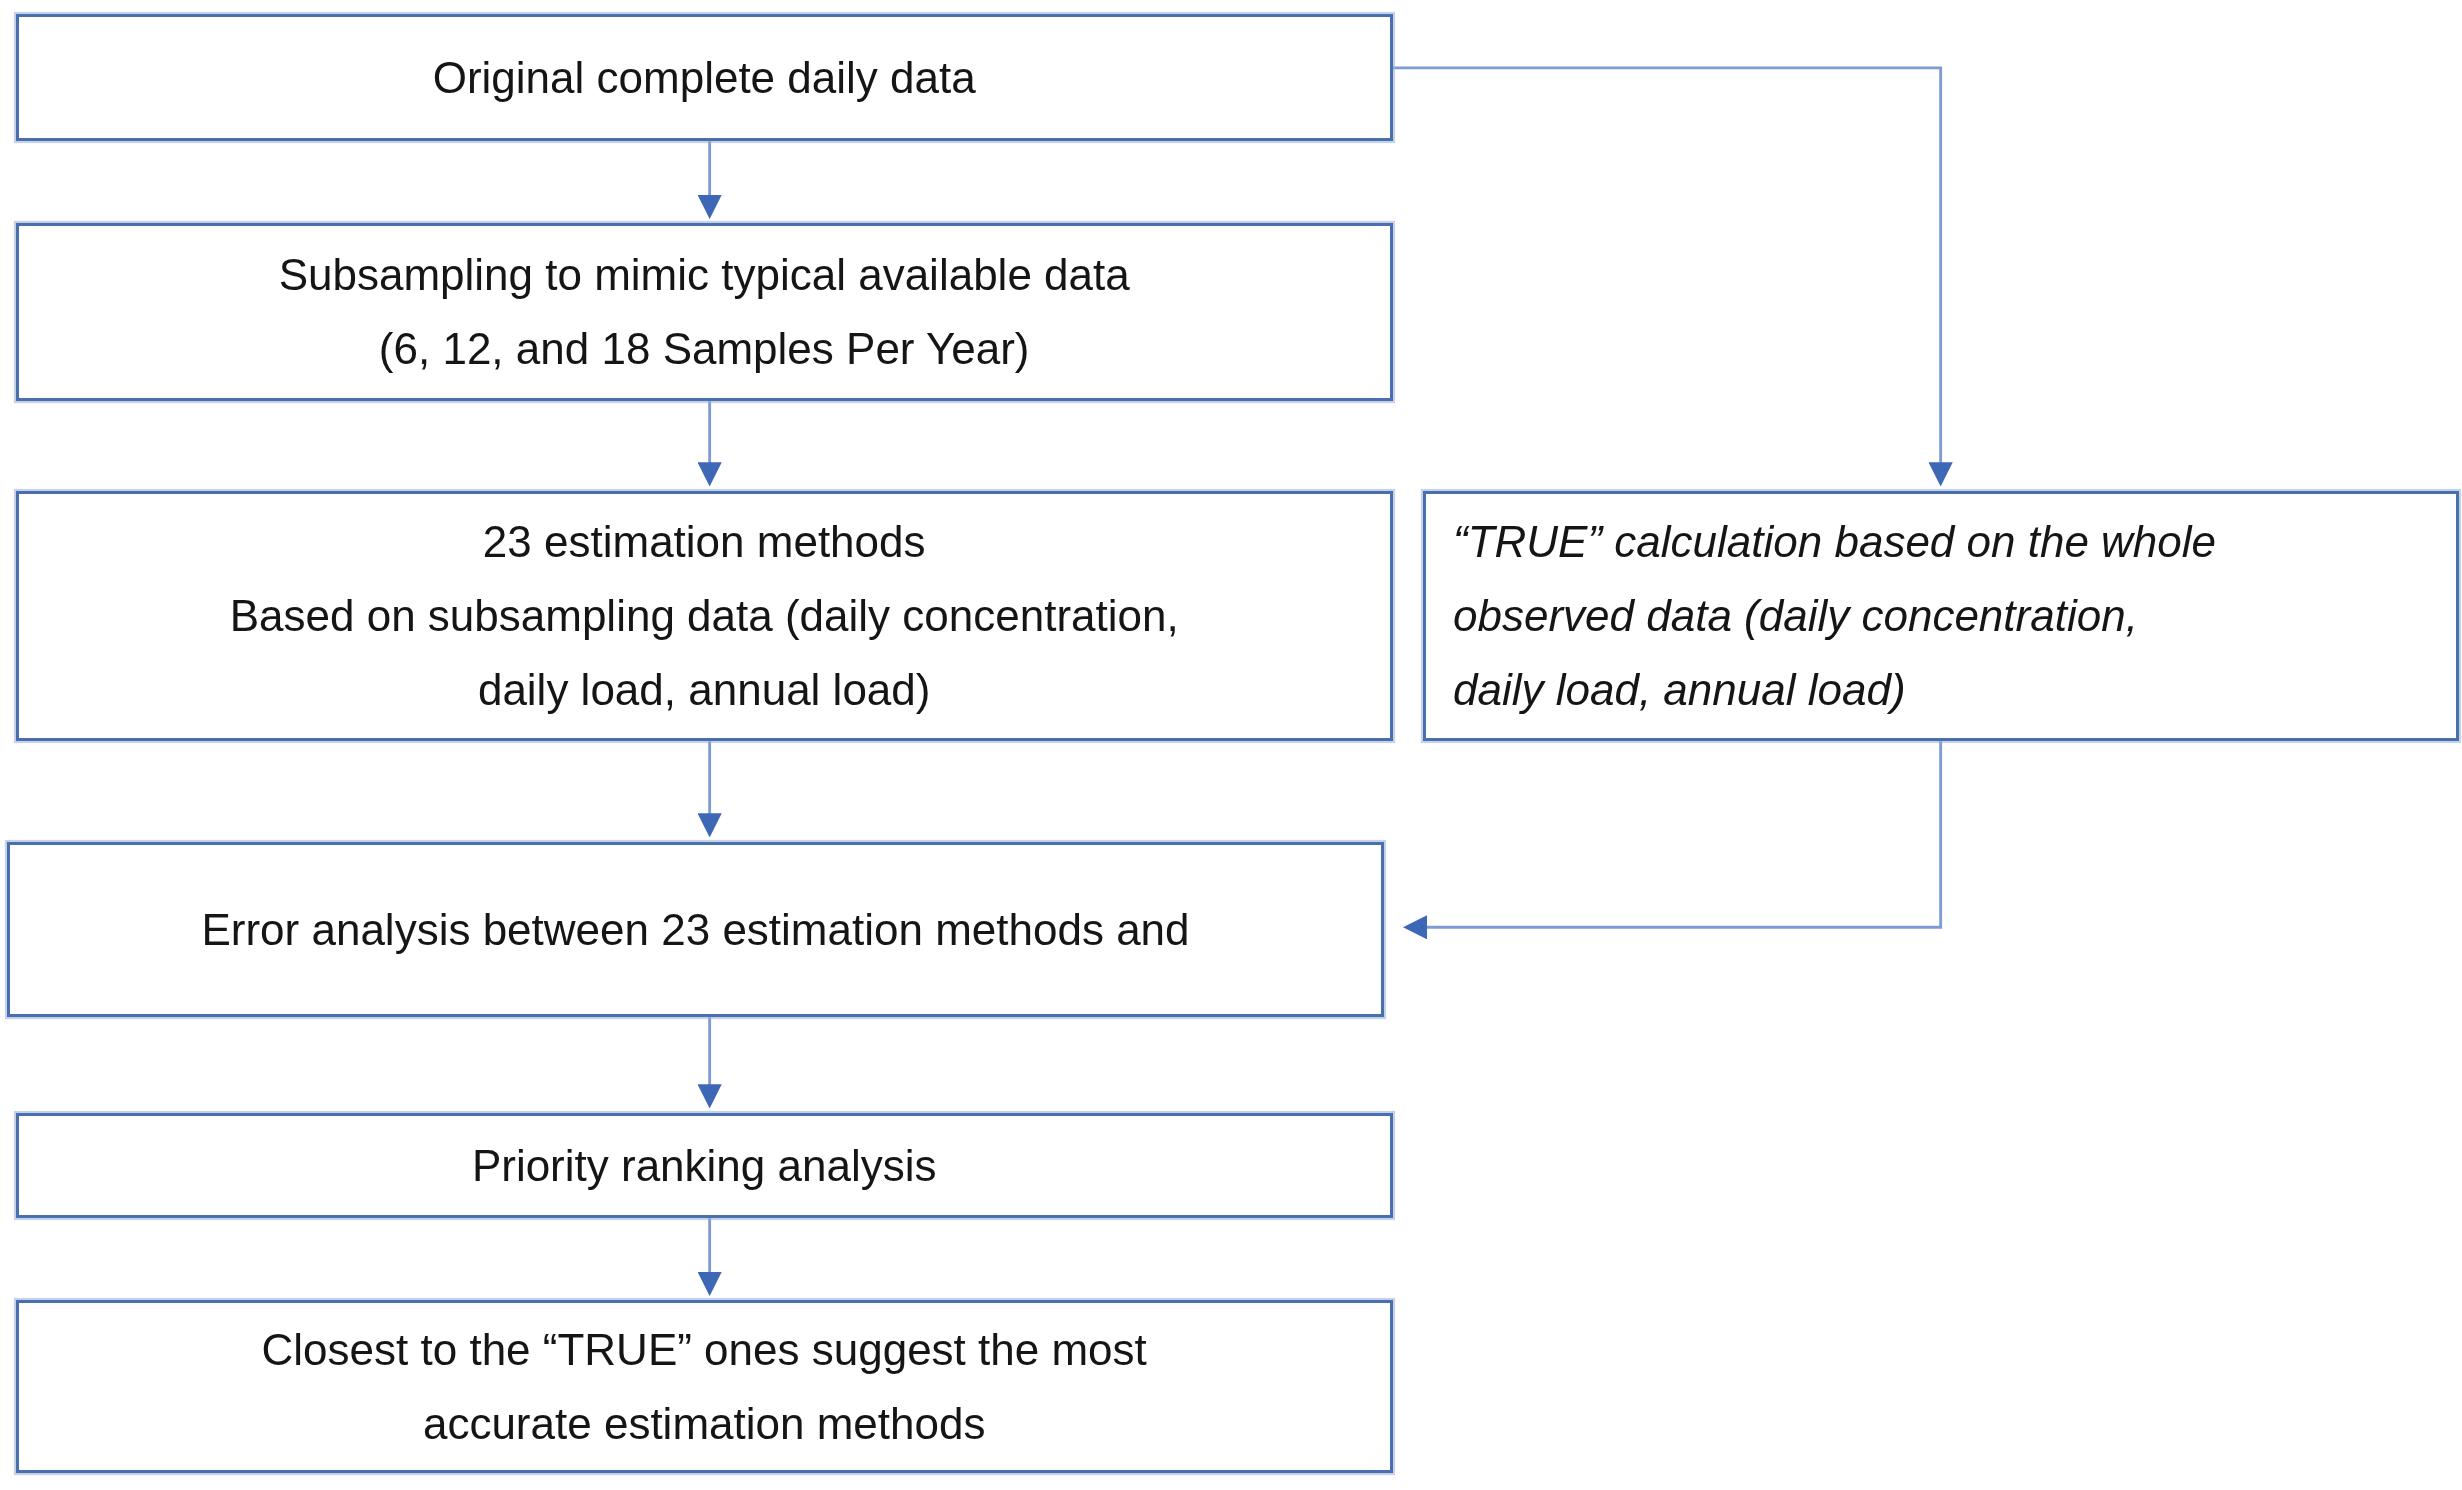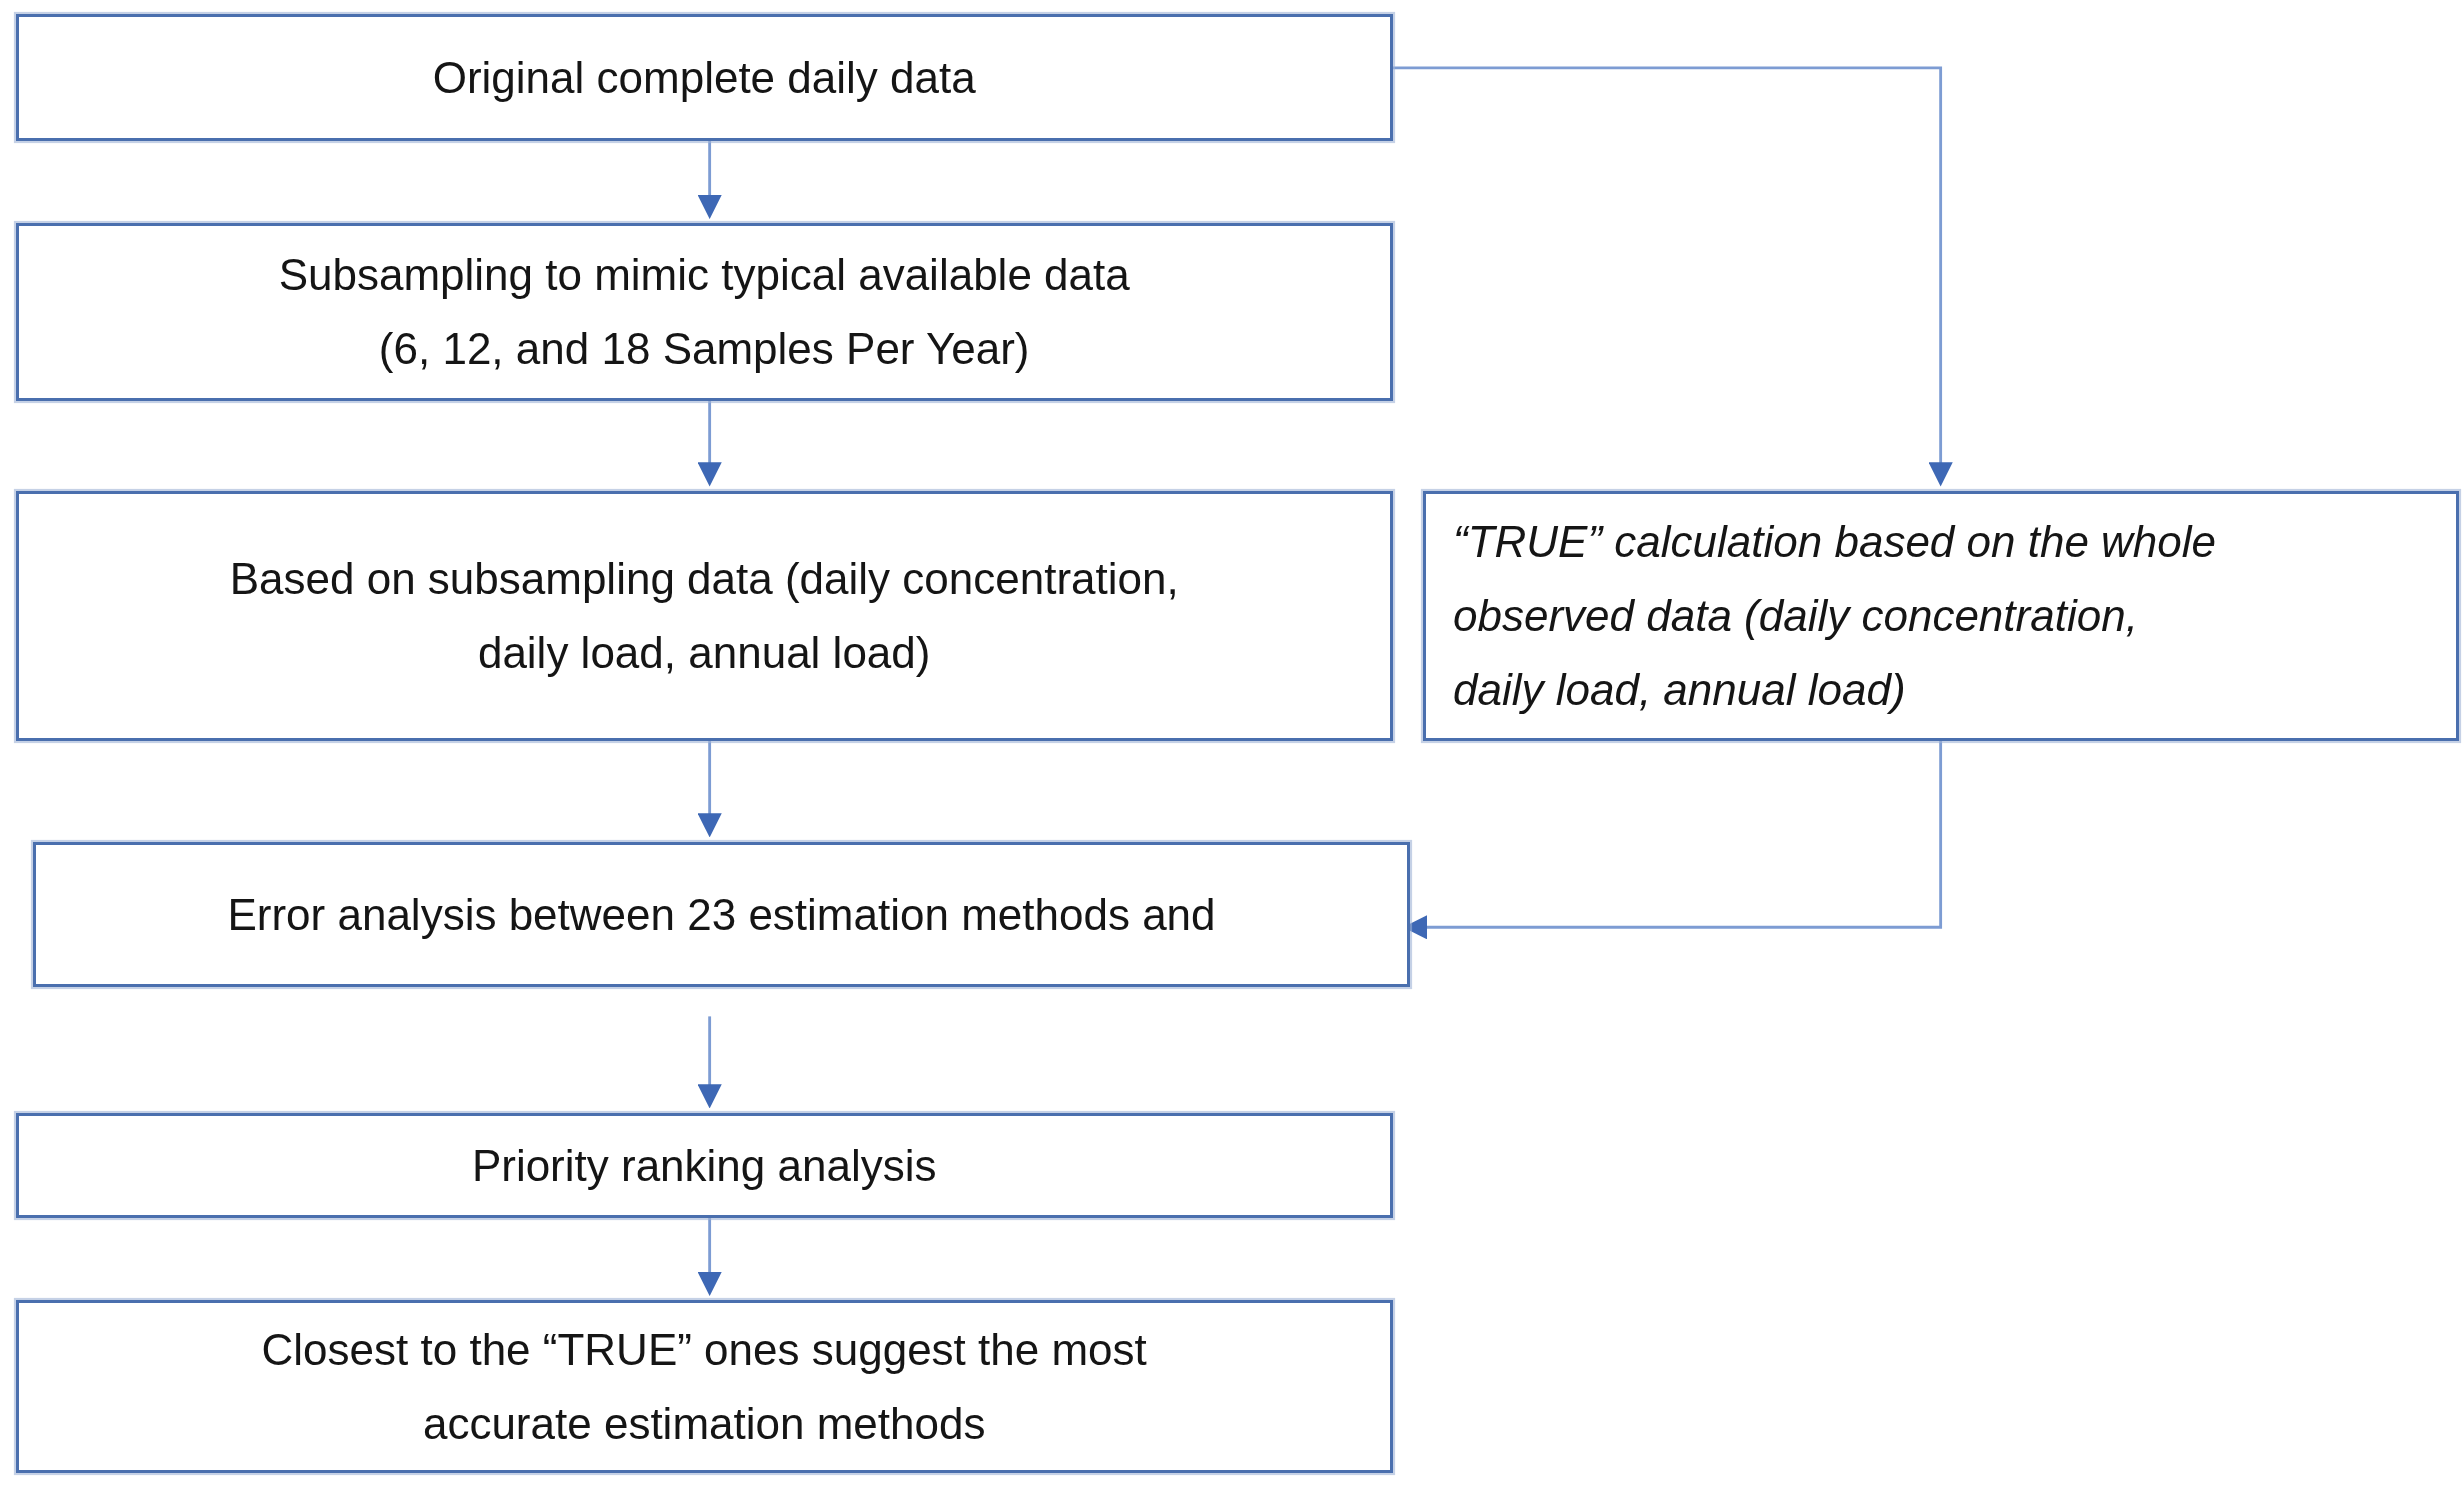--- a/index.html
+++ b/index.html
@@ -77,31 +77,32 @@
   <div class="box" style="left:15.7px; top:14.3px; width:1377px; height:127px;">
     <div class="line">Original complete daily data</div>
   </div>
 
   <div class="box" style="left:15.7px; top:223px; width:1377px; height:178px;">
     <div class="line">Subsampling to mimic typical available data</div>
     <div class="line">(6, 12, and 18 Samples Per Year)</div>
   </div>
 
   <div class="box" style="left:15.7px; top:491px; width:1377px; height:250px;">
+    <div class="line">23 estimation methods</div>
     <div class="line">Based on subsampling data (daily concentration,</div>
     <div class="line">daily load, annual load)</div>
   </div>
 
   <div class="box left-align" style="left:1423px; top:491px; width:1036px; height:250px;">
     <div class="line">“TRUE” calculation based on the whole</div>
     <div class="line">observed data (daily concentration,</div>
     <div class="line">daily load, annual load)</div>
   </div>
 
-  <div class="box" style="left:33px; top:842px; width:1377px; height:145px;gap:41px;">
+  <div class="box" style="left:7px; top:842px; width:1377px; height:175px;gap:41px;">
     <div class="line">Error analysis between 23 estimation methods and</div>
   </div>
 
   <div class="box" style="left:15.7px; top:1113px; width:1377px; height:105px;">
     <div class="line">Priority ranking analysis</div>
   </div>
 
   <div class="box" style="left:15.7px; top:1300px; width:1377px; height:173px;">
     <div class="line">Closest to the “TRUE” ones suggest the most</div>
     <div class="line">accurate estimation methods</div>

